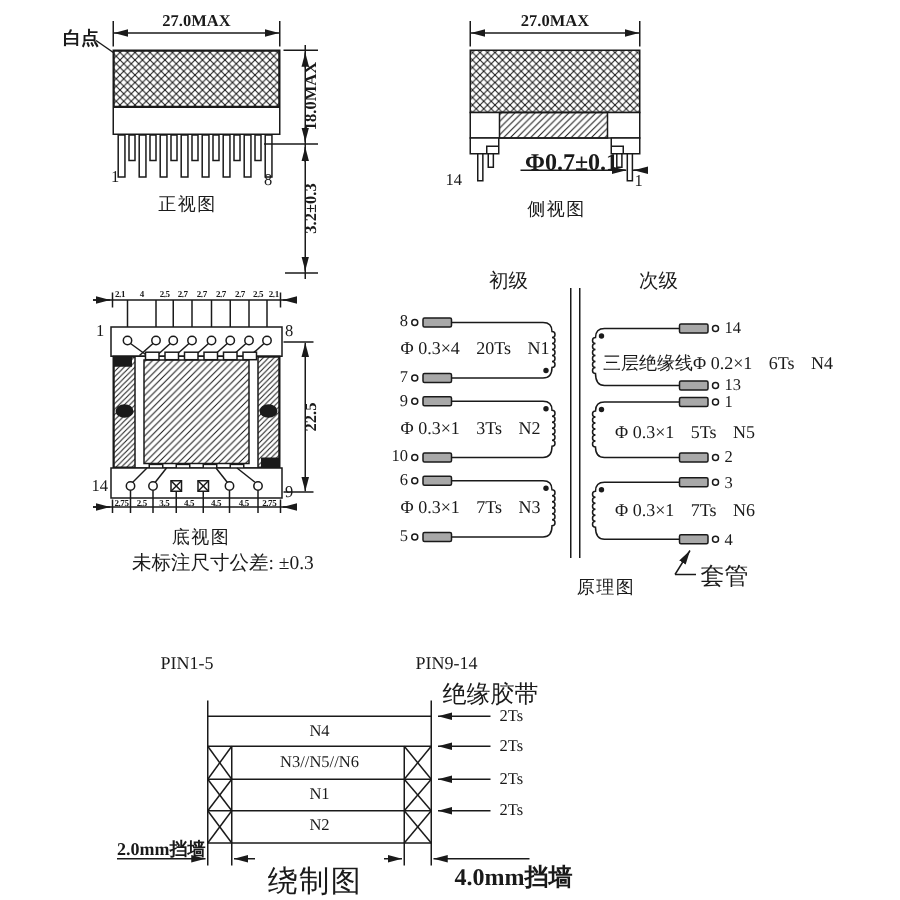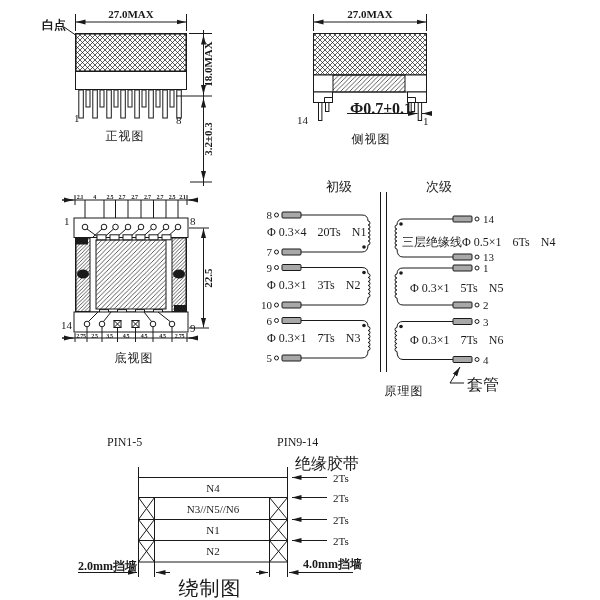--- a/index.html
+++ b/index.html
@@ -316,20 +316,21 @@
 <span class="t pin" style="left:190px;top:323px">9</span>
 <span class="t tiny ctrx" style="left:81px;top:332.5px">2.75</span>
 <span class="t tiny ctrx" style="left:94.5px;top:332.5px">2.5</span>
 <span class="t tiny ctrx" style="left:109.5px;top:332.5px">3.5</span>
 <span class="t tiny ctrx" style="left:126px;top:332.5px">4.5</span>
 <span class="t tiny ctrx" style="left:144px;top:332.5px">4.5</span>
 <span class="t tiny ctrx" style="left:162.5px;top:332.5px">4.5</span>
 <span class="t tiny ctrx" style="left:179.5px;top:332.5px">2.75</span>
 <span class="t dim rot" style="left:208px;top:278px">22.5</span>
 <span class="t cap ctrx" style="left:134px;top:352px">底视图</span>
+<span class="t" style="left:88px;top:368px;font-size:13px">未标注尺寸公差: ±0.3</span>
 
 <span class="t" style="left:326px;top:180px;font-size:13px">初级</span>
 <span class="t" style="left:426px;top:180px;font-size:13px">次级</span>
 
 <span class="t pin rgt" style="left:272px;top:215px">8</span>
 <span class="t pin rgt" style="left:272px;top:252px">7</span>
 <span class="t pin rgt" style="left:272px;top:267.5px">9</span>
 <span class="t pin rgt" style="left:272px;top:305px">10</span>
 <span class="t pin rgt" style="left:272px;top:320.5px">6</span>
 <span class="t pin rgt" style="left:272px;top:358px">5</span>
@@ -351,21 +352,21 @@
 </div>
 
 <span class="t pin" style="left:483px;top:214px">14</span>
 <span class="t pin" style="left:483px;top:252px">13</span>
 <span class="t pin" style="left:483px;top:263px">1</span>
 <span class="t pin" style="left:483px;top:300px">2</span>
 <span class="t pin" style="left:483px;top:316.5px">3</span>
 <span class="t pin" style="left:483px;top:354.5px">4</span>
 
 <div class="wtext t" style="left:402px;top:236px">
-  <span>三层绝缘线Φ 0.5×1</span>
+  <span>三层绝缘线Φ 0.2×1</span>
   <span class="sp2">6Ts</span>
   <span class="sp3">N4</span>
 </div>
 <div class="wtext t" style="left:410px;top:282px">
   <span>Φ 0.3×1</span>
   <span class="sp2">5Ts</span>
   <span class="sp3">N5</span>
 </div>
 <div class="wtext t" style="left:410px;top:334px">
   <span>Φ 0.3×1</span>
@@ -381,15 +382,15 @@
 <span class="t" style="left:295px;top:456px;font-size:16px">绝缘胶带</span>
 <span class="t vmid" style="left:333px;top:477.5px;font-size:11px">2Ts</span>
 <span class="t vmid" style="left:333px;top:497.5px;font-size:11px">2Ts</span>
 <span class="t vmid" style="left:333px;top:519.5px;font-size:11px">2Ts</span>
 <span class="t vmid" style="left:333px;top:540.5px;font-size:11px">2Ts</span>
 <span class="t ctr" style="left:213px;top:487.5px;font-size:11px">N4</span>
 <span class="t ctr" style="left:213px;top:508.5px;font-size:11px">N3//N5//N6</span>
 <span class="t ctr" style="left:213px;top:530px;font-size:11px">N1</span>
 <span class="t ctr" style="left:213px;top:551px;font-size:11px">N2</span>
 <span class="t bold" style="left:78px;top:560px;font-size:12px">2.0mm挡墙</span>
-<span class="t bold" style="left:303px;top:558px;font-size:12px">4.0mm挡墙</span>
+<span class="t bold" style="left:303px;top:578px;font-size:16px">4.0mm挡墙</span>
 <span class="t cap2 ctrx" style="left:210px;top:578px">绕制图</span>
 </div>
 
 </body></html>

